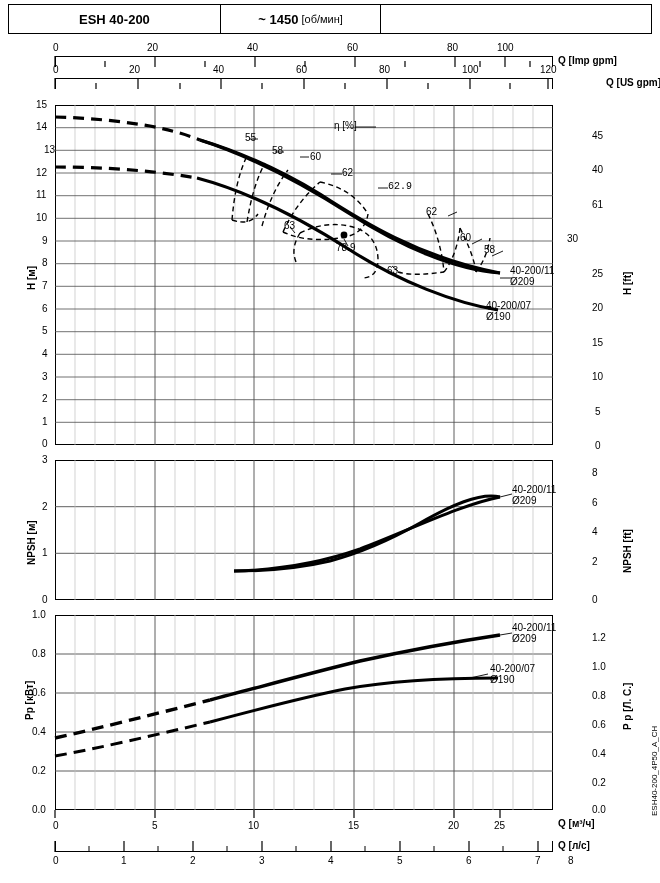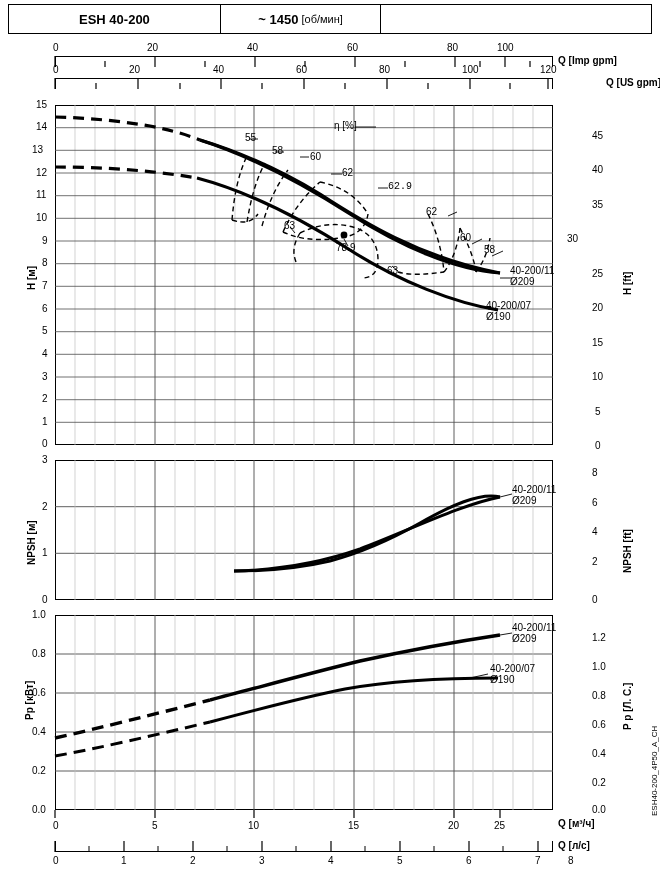--- a/index.html
+++ b/index.html
@@ -212,38 +212,38 @@
   <div class="lbl" style="left:484px;top:244px;">58</div>
   <div class="lbl" style="left:334px;top:120px;">η [%]</div>
 
   <div class="lbl" style="left:510px;top:265px;">40-200/11</div>
   <div class="lbl" style="left:510px;top:276px;">Ø209</div>
   <div class="lbl" style="left:486px;top:300px;">40-200/07</div>
   <div class="lbl" style="left:486px;top:311px;">Ø190</div>
 
   <div class="lbl" style="left:36px;top:99px;">15</div>
   <div class="lbl" style="left:36px;top:121px;">14</div>
-  <div class="lbl" style="left:32px;top:144px;">13</div>
+  <div class="lbl" style="left:44px;top:144px;">13</div>
   <div class="lbl" style="left:36px;top:167px;">12</div>
   <div class="lbl" style="left:36px;top:189px;">11</div>
   <div class="lbl" style="left:36px;top:212px;">10</div>
   <div class="lbl" style="left:42px;top:235px;">9</div>
   <div class="lbl" style="left:42px;top:257px;">8</div>
   <div class="lbl" style="left:42px;top:280px;">7</div>
   <div class="lbl" style="left:42px;top:303px;">6</div>
   <div class="lbl" style="left:42px;top:325px;">5</div>
   <div class="lbl" style="left:42px;top:348px;">4</div>
   <div class="lbl" style="left:42px;top:371px;">3</div>
   <div class="lbl" style="left:42px;top:393px;">2</div>
   <div class="lbl" style="left:42px;top:416px;">1</div>
   <div class="lbl" style="left:42px;top:438px;">0</div>
 
   <div class="lbl" style="left:592px;top:130px;">45</div>
   <div class="lbl" style="left:592px;top:164px;">40</div>
-  <div class="lbl" style="left:592px;top:199px;">35</div>
+  <div class="lbl" style="left:592px;top:199px;">61</div>
   <div class="lbl" style="left:567px;top:233px;">30</div>
   <div class="lbl" style="left:592px;top:268px;">25</div>
   <div class="lbl" style="left:592px;top:302px;">20</div>
   <div class="lbl" style="left:592px;top:337px;">15</div>
   <div class="lbl" style="left:592px;top:371px;">10</div>
   <div class="lbl" style="left:595px;top:406px;">5</div>
   <div class="lbl" style="left:595px;top:440px;">0</div>
 
   <div class="ax-title rot" style="left:26px;top:290px;">H [м]</div>
   <div class="ax-title rot" style="left:622px;top:295px;">H [ft]</div>

